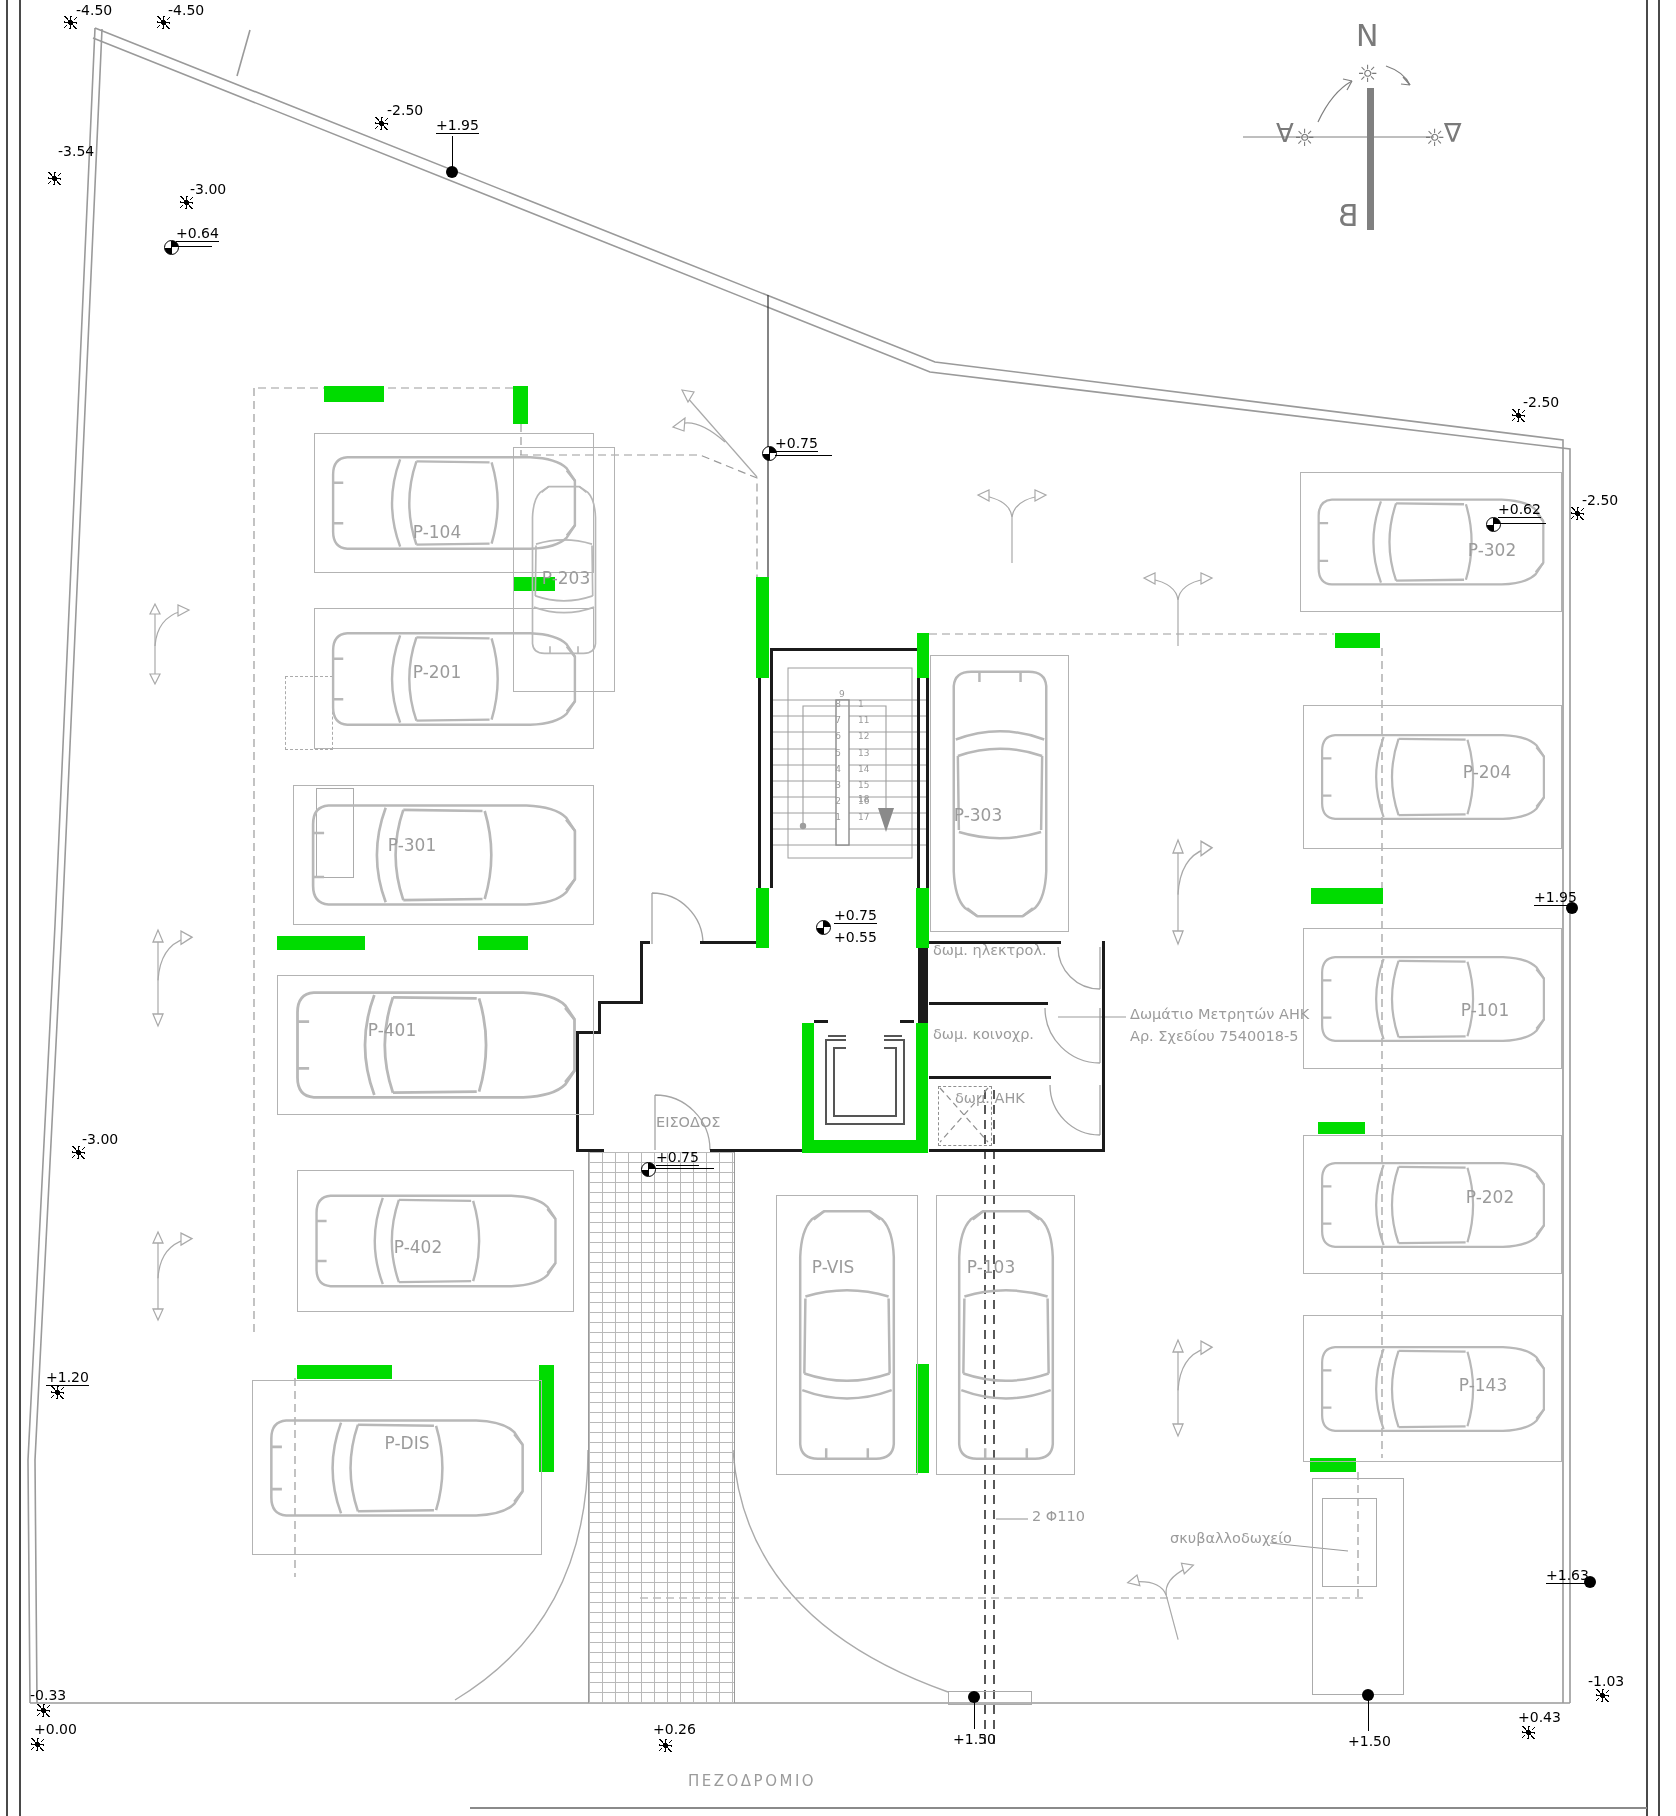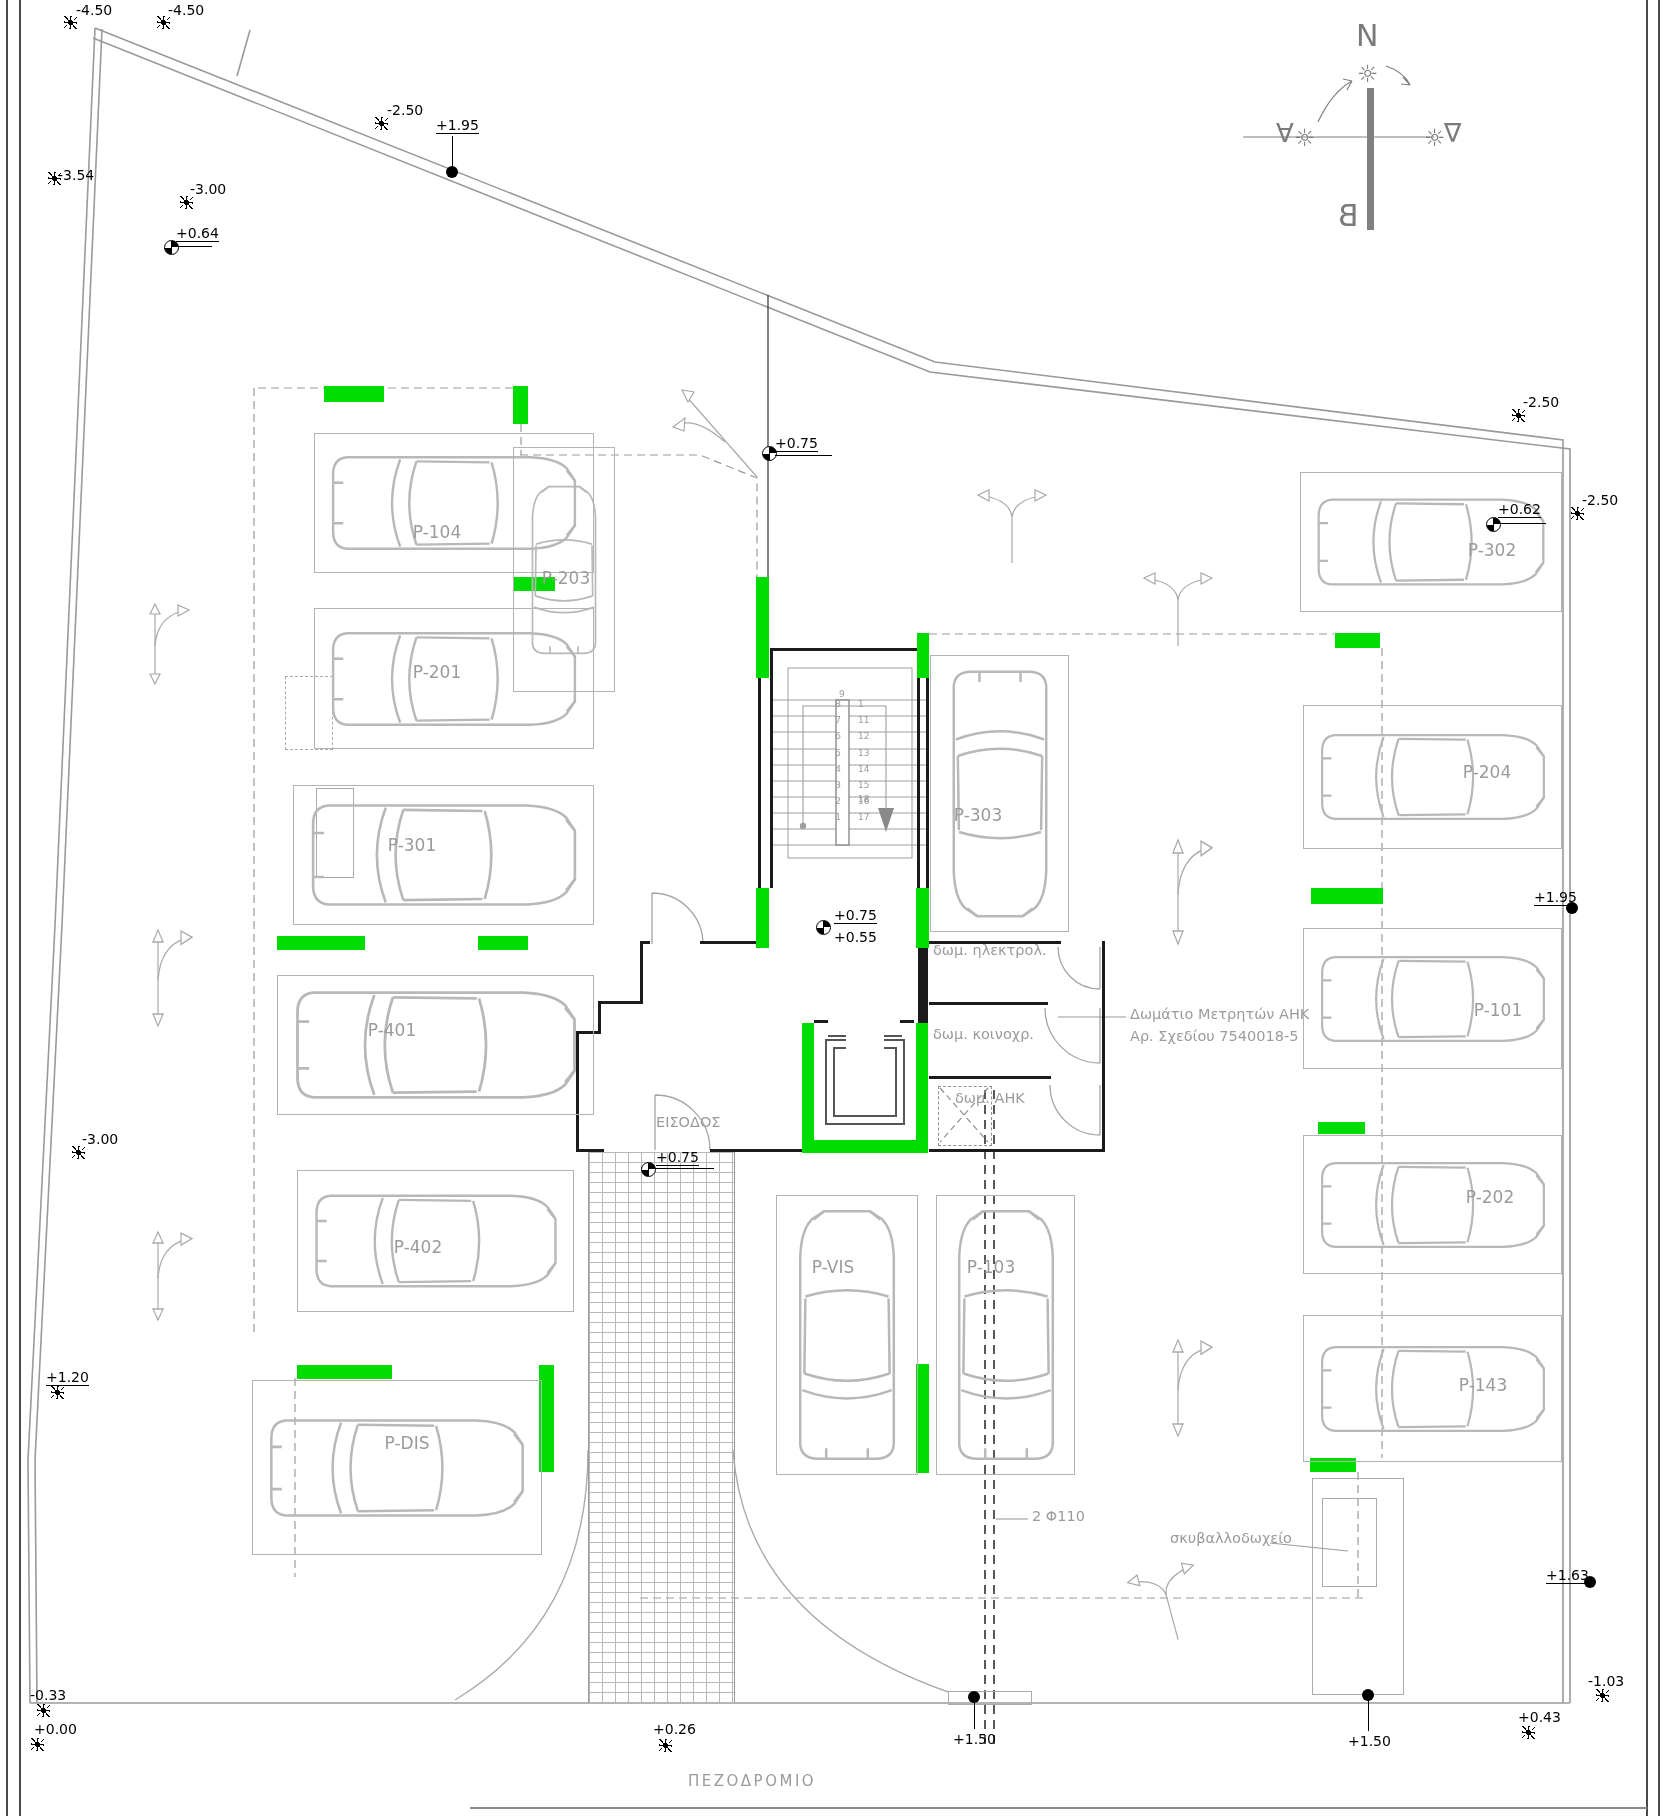--- a/index.html
+++ b/index.html
@@ -336,21 +336,21 @@
         <svg viewBox="0 0 250 100" width="233" height="93.2" style="position: absolute; left: 50%; top: 50%; transform: translate(-50%, -50%) rotate(0deg);">
           <use href="#carSym"></use>
         </svg>
       </div>
       <span class="tag" style="left: 1487px; top: 772px;">P-204</span>
       <div class="spot" style="left: 1303px; top: 928px; width: 257px; height: 139px;">
         <svg viewBox="0 0 250 100" width="233" height="93.2" style="position: absolute; left: 50%; top: 50%; transform: translate(-50%, -50%) rotate(0deg);">
           <use href="#carSym"></use>
         </svg>
       </div>
-      <span class="tag" style="left: 1485px; top: 1010px; margin-left: 13px;">P-101</span>
+      <span class="tag" style="left: 1485px; top: 1010px;">P-101</span>
       <div class="spot" style="left: 1303px; top: 1135px; width: 257px; height: 137px;">
         <svg viewBox="0 0 250 100" width="233" height="93.2" style="position: absolute; left: 50%; top: 50%; transform: translate(-50%, -50%) rotate(0deg);">
           <use href="#carSym"></use>
         </svg>
       </div>
       <span class="tag" style="left: 1490px; top: 1197px;">P-202</span>
       <div class="spot" style="left: 1303px; top: 1315px; width: 257px; height: 145px;">
         <svg viewBox="0 0 250 100" width="233" height="93.2" style="position: absolute; left: 50%; top: 50%; transform: translate(-50%, -50%) rotate(0deg);">
           <use href="#carSym"></use>
         </svg>
@@ -361,21 +361,21 @@
       <div class="mk mk-star" style="left: 64px; top: 16px;"></div>
       <span class="ev" style="left: 76px; top: 3px;">-4.50</span>
       <div class="mk mk-star" style="left: 157px; top: 16px;"></div>
       <span class="ev" style="left: 168px; top: 3px;">-4.50</span>
       <div class="mk mk-star" style="left: 375px; top: 117px;"></div>
       <span class="ev" style="left: 387px; top: 103px;">-2.50</span>
       <div class="mk mk-dot" style="left: 446px; top: 166px;"></div>
       <span class="ev u" style="left: 436px; top: 118px;">+1.95</span>
       <div class="ldr" style="left: 452px; top: 136px; width: 1px; height: 31px;"></div>
       <div class="mk mk-star" style="left: 48px; top: 172px;"></div>
-      <span class="ev" style="left: 58px; top: 168px;">-3.54</span>
+      <span class="ev" style="left: 58px; top: 144px;">-3.54</span>
       <div class="mk mk-star" style="left: 180px; top: 196px;"></div>
       <span class="ev" style="left: 190px; top: 182px;">-3.00</span>
       <div class="mk mk-bench" style="left: 164px; top: 240px;"></div>
       <span class="ev u" style="left: 176px; top: 226px;">+0.64</span>
       <div class="ldr" style="left: 177px; top: 246px; width: 35px; height: 1px;"></div>
       <div class="mk mk-bench" style="left: 762px; top: 446px;"></div>
       <span class="ev u" style="left: 775px; top: 436px;">+0.75</span>
       <div class="ldr" style="left: 775px; top: 455px; width: 57px; height: 1px;"></div>
       <div class="mk mk-bench" style="left: 816px; top: 920px;"></div>
       <span class="ev u" style="left: 834px; top: 908px;">+0.75</span>

